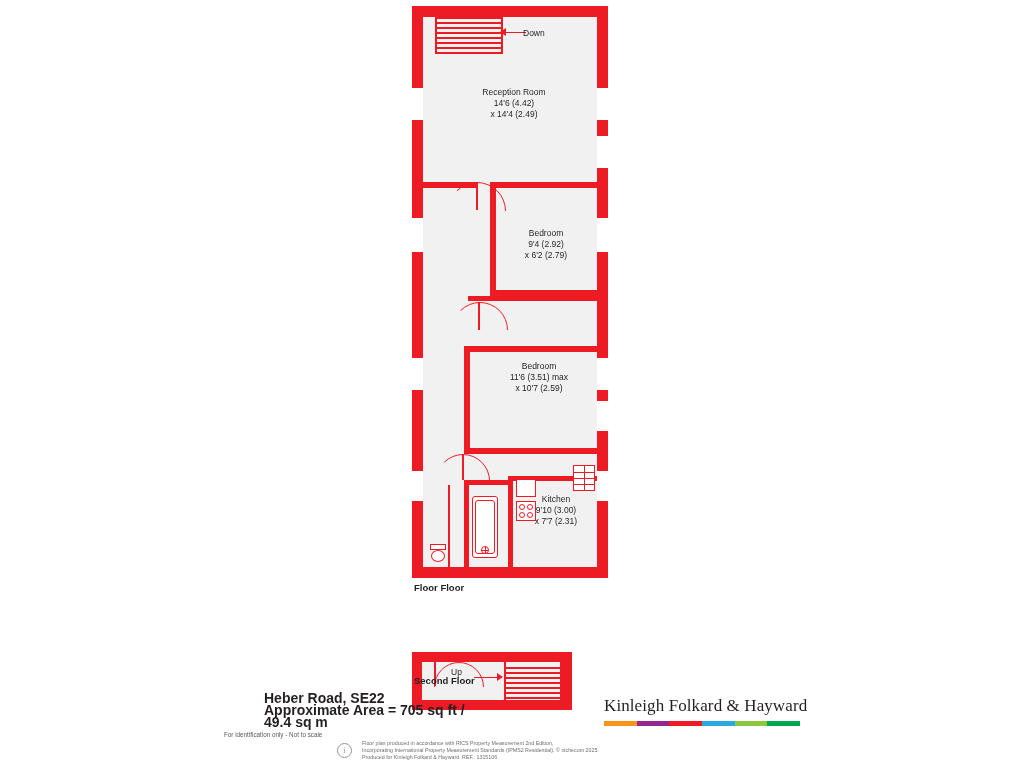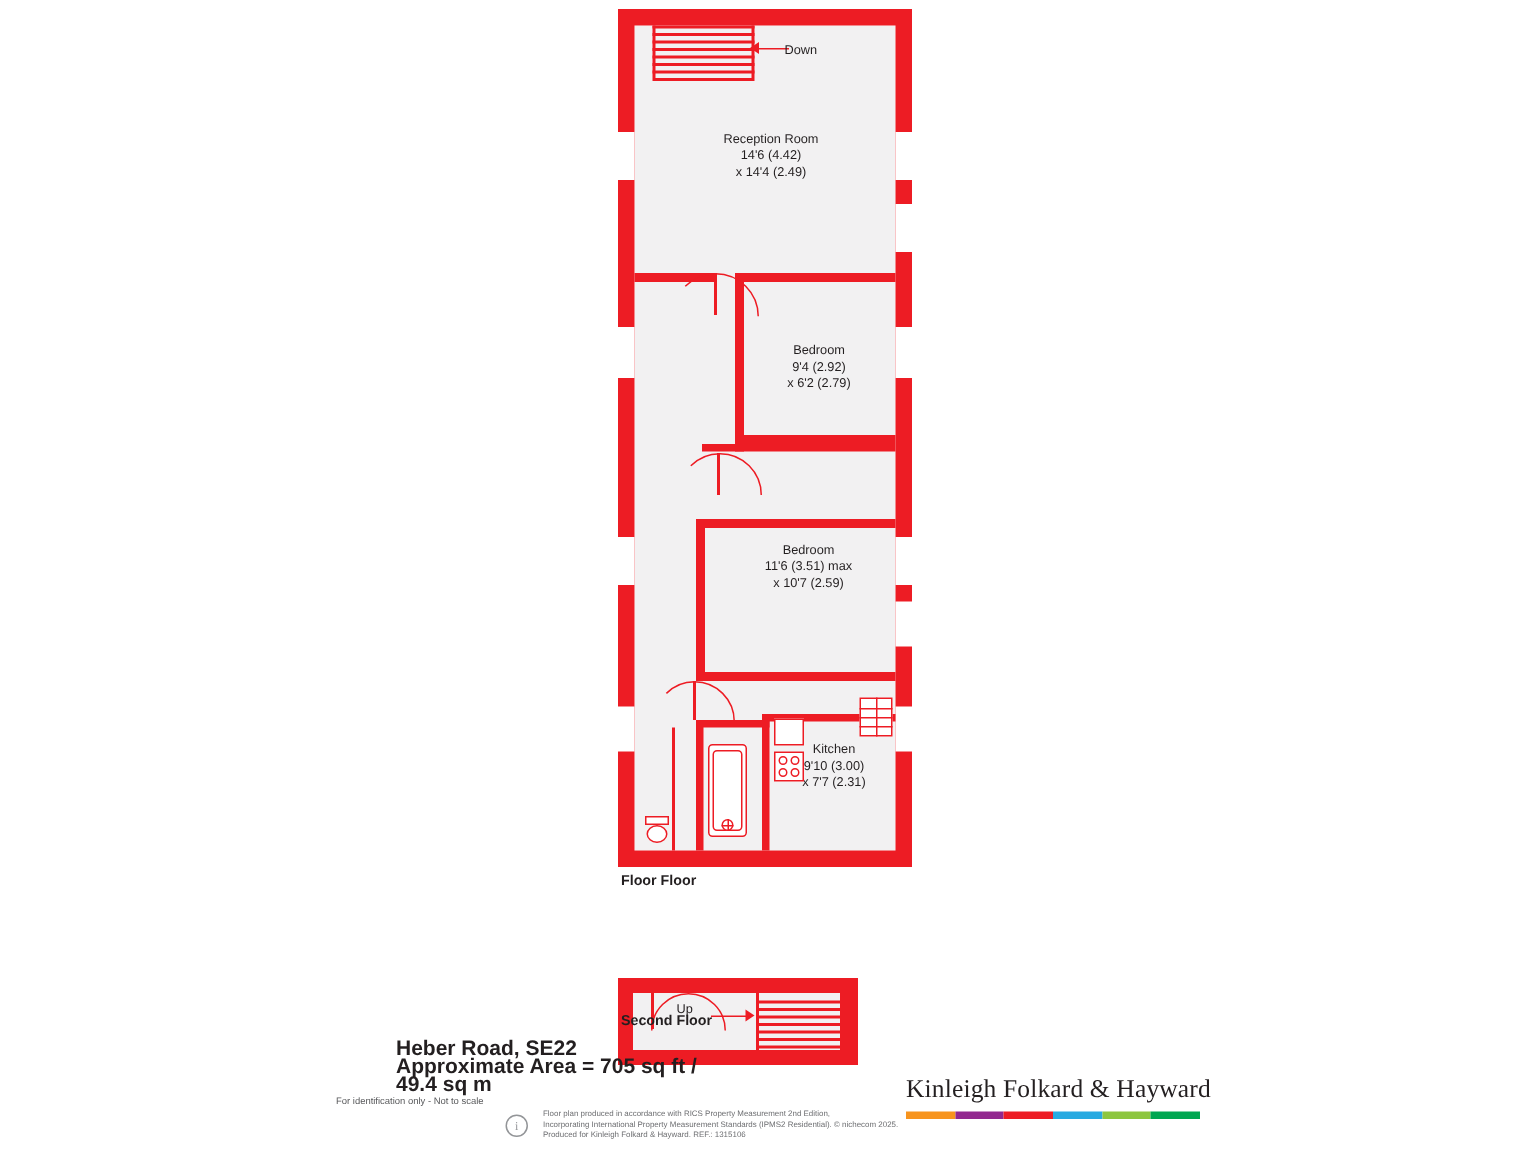--- a/index.html
+++ b/index.html
@@ -141,21 +141,20 @@
     color: #58595b;
     line-height: 10px;
     margin-top: 2px;
   }
 
   .brand {
     position: absolute;
     left: 604px;
     top: 696px;
     width: 200px;
-    margin-top: 20px;
   }
   .brand-name {
     font-family: "Liberation Serif", serif;
     font-size: 17px;
     color: #231f20;
     letter-spacing: 0.1px;
     white-space: nowrap;
   }
   .brand-bars {
     margin-top: 5px;

